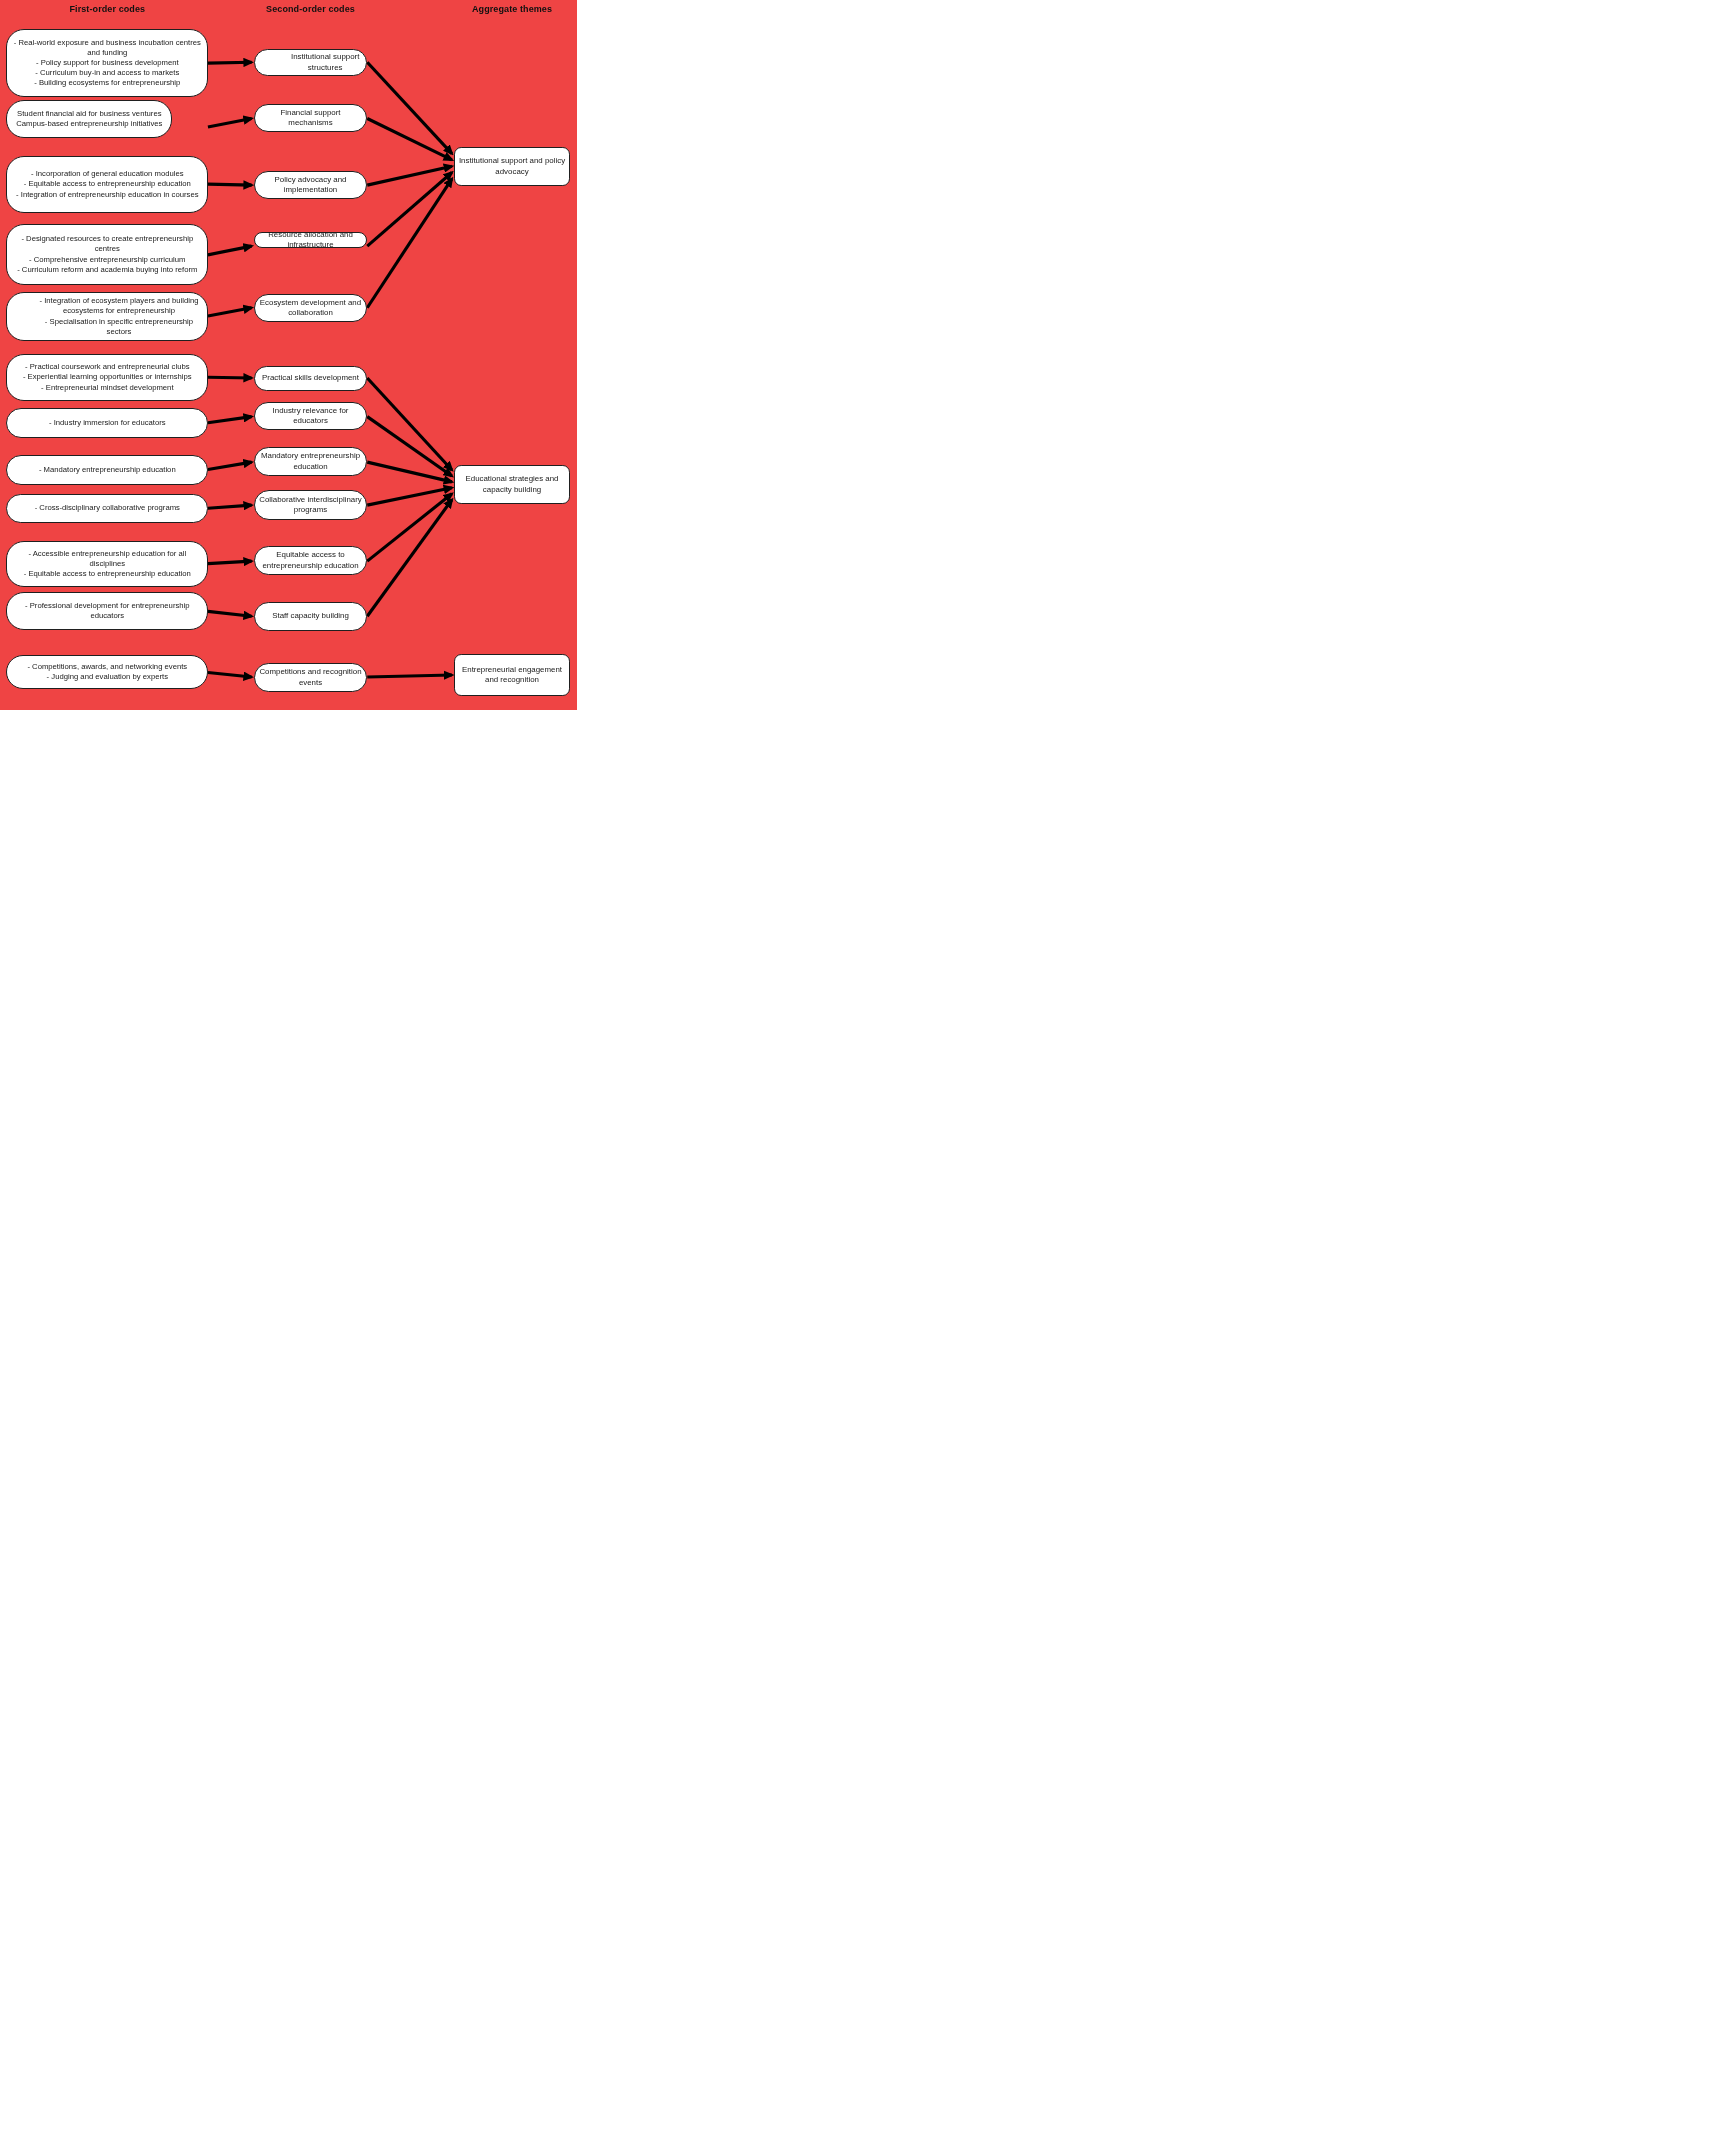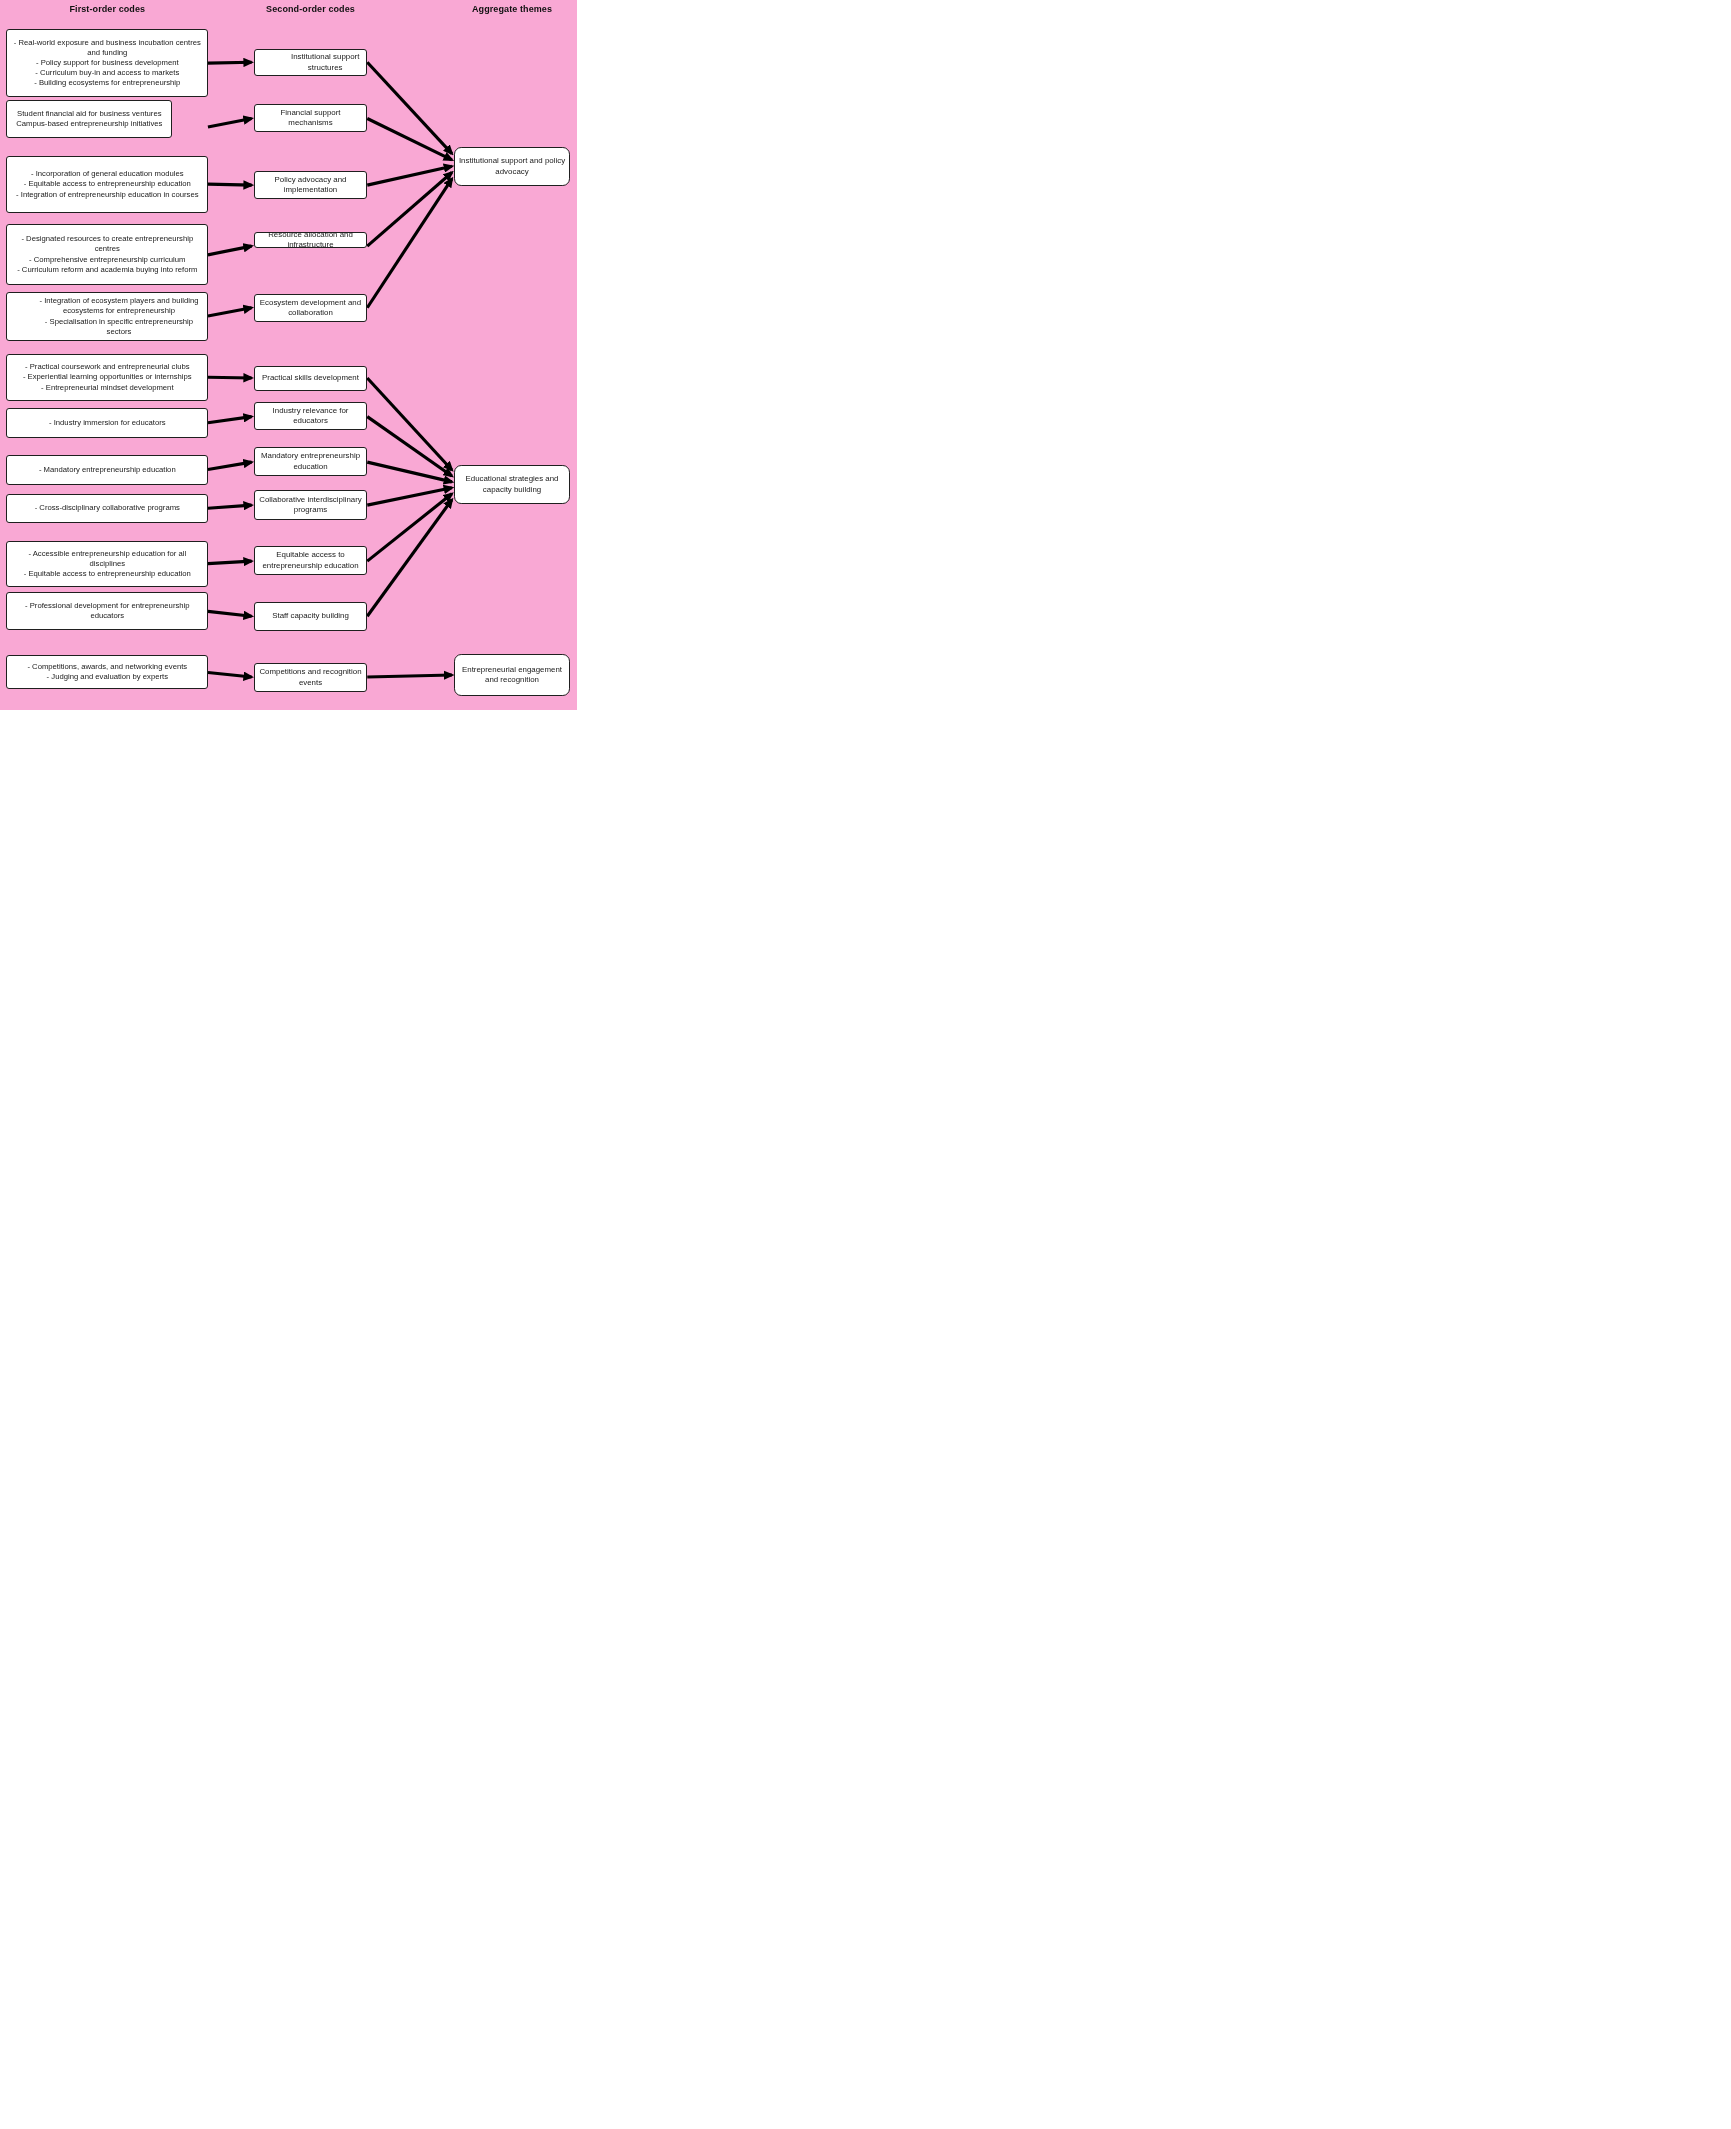--- a/index.html
+++ b/index.html
@@ -1,38 +1,38 @@
 <!DOCTYPE html>
 <html style="font-size:7.2px"><head>
 <meta charset="utf-8">
 <style>
   html,body{margin:0;padding:0;background:#ffffff;}
   #canvas{
     position:relative;
     width:577px;height:710px;
-    background:#f9a8d4;
+    background:#ef4444;
     font-family:"Liberation Sans","DejaVu Sans",sans-serif;
     color:#1a1a1a;
     overflow:hidden;
   }
   .col-header{
     position:absolute;top:3.6px;
     font-size:9px;font-weight:bold;color:#111;
     text-align:center;letter-spacing:0.1px;
   }
   .col-header.c1{left:6.3px;width:202px;}
   .col-header.c2{left:254px;width:113px;}
   .col-header.c3{left:454px;width:116px;}
   .box{
     position:absolute;
     box-sizing:border-box;
     background:#ffffff;
     border:0.9px solid #1f1f1f;
     border-top-width:1.4px;
-    border-radius:3px;
+    border-radius:18px;
     display:flex;flex-direction:column;
     justify-content:center;align-items:center;
     text-align:center;
     z-index:2;
   }
   .left-box{padding:1.8px 2.7px;}
   .left-box .bullet{
     font-size:7.7px;line-height:1.32;width:100%;
   }
   .mid-box{padding:1.4px 2.7px;}

